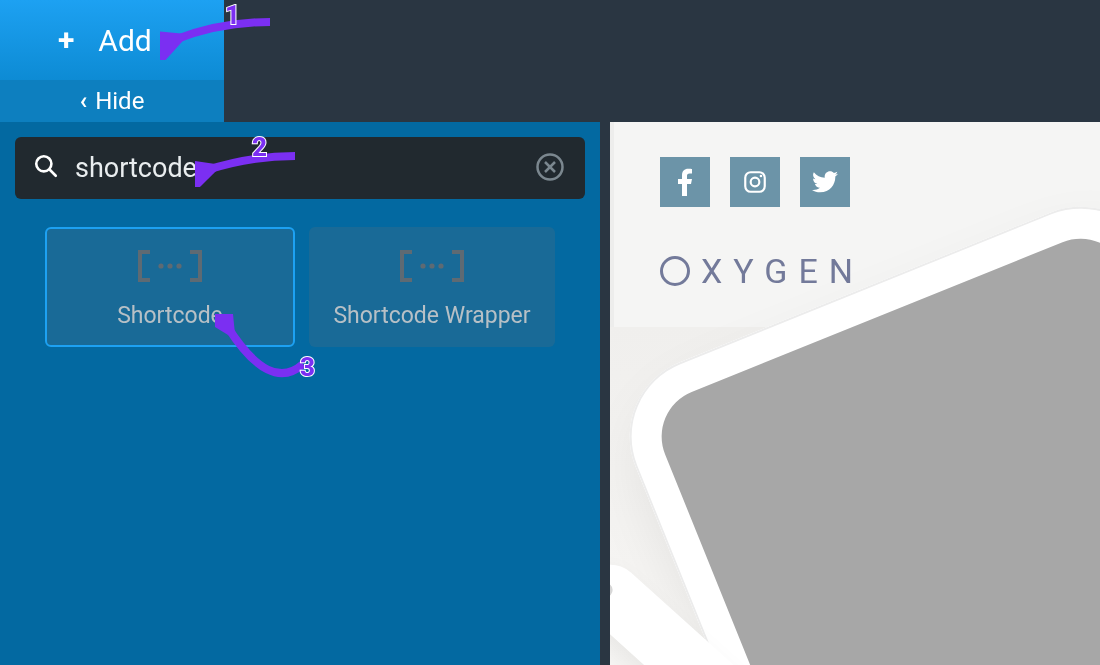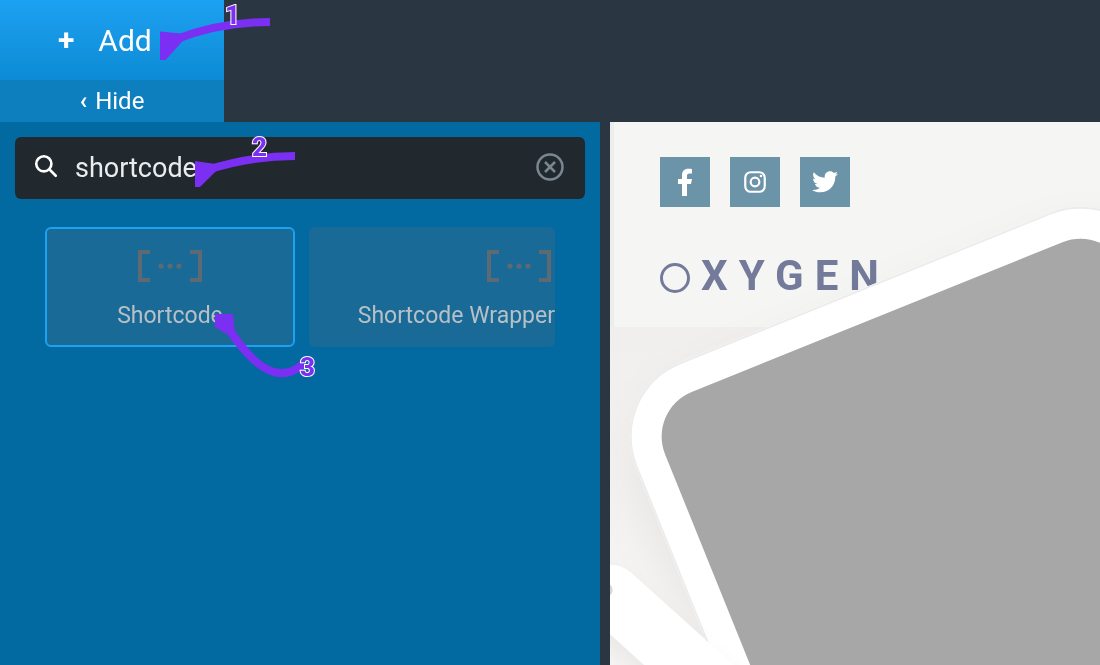--- a/index.html
+++ b/index.html
@@ -17,30 +17,30 @@
   .left-panel { position: absolute; top: 122px; left: 0; width: 600px; bottom: 0; background: #0369a1; padding: 15px; }
 
   .search-row { display: flex; align-items: center; background: #21292f; border-radius: 6px; height: 62px; padding: 0 18px; }
   .search-row .mag { color: #fff; flex: 0 0 auto; margin-right: 16px; }
   .search-input { flex: 1 1 auto; background: transparent; border: none; outline: none; color: #e9edef; font-size: 27px; }
   .clear-btn { width: 32px; height: 32px; flex: 0 0 auto; color: #7b878f; cursor: pointer; }
 
   .results { display: flex; gap: 14px; padding: 28px 30px 0 30px; }
   .card { flex: 1; height: 120px; border-radius: 6px; display: flex; flex-direction: column; align-items: center; justify-content: center; cursor: pointer; }
   .card.selected { border: 2px solid #1da1f2; background: rgba(90,110,125,0.25); }
-  .card.unselected { background: rgba(90,110,125,0.25); align-items: flex-end; }
+  .card.unselected { background: rgba(90,110,125,0.25); }
   .card .gicon { color: #5e6a73; margin-bottom: 12px; }
   .card .glabel { font-size: 23px; color: #b7c0c6; }
 
   
   .canvas { position: absolute; top: 122px; left: 610px; right: 0; bottom: 0; background: #f5f5f4; box-shadow: inset 4px 0 0 rgba(0,0,0,0.03); overflow: hidden; }
   .canvas-inner { padding: 35px 0 0 50px; }
   .social-row { display: flex; gap: 20px; }
   .social { width: 50px; height: 50px; background: #6c94a8; color: #fff; display: flex; align-items: center; justify-content: center; cursor: pointer; }
-  .brand { margin-top: 44px; font-size: 42px; letter-spacing: 11px; color: #737a9a; font-weight: 700; }
+  .brand { margin-top: 44px; font-size: 34px; letter-spacing: 11px; color: #737a9a; font-weight: 400; }
   .brand .o { display:inline-block; width:30px; height:30px; border:3px solid #737a9a; border-radius:50%; vertical-align:-3px; margin-right:11px; }
 
   .phone-scene { position: absolute; top: 205px; left: 0; right: 0; bottom: 0; background: linear-gradient(#f0efed, #f7f6f4); }
   .phone { position:absolute; top:-60px; left:80px; width:560px; height:560px; border-radius:80px; background:#fff; box-shadow: 0 30px 60px rgba(0,0,0,0.08), inset 0 0 0 2px #ececec; transform: rotate(-22deg); }
   .phone .screen { position:absolute; top:32px; left:32px; right:32px; bottom:32px; background:#a7a7a7; border-radius:48px; }
   .pen { position:absolute; bottom:-40px; left:-60px; width:300px; height:60px; background:#fff; border-radius:40px 10px 10px 40px; transform:rotate(42deg); box-shadow:0 10px 25px rgba(0,0,0,0.06); }
   .pen:before { content:""; position:absolute; left:16px; top:50%; width:14px; height:14px; background:#d7d7d7; border-radius:50%; transform:translateY(-50%);}
 
   
   .callout-num { position:absolute; font-size:26px; font-weight:800; color:#7b2ff2; -webkit-text-stroke: 2px #fff; text-stroke:2px #fff; paint-order: stroke fill; }

